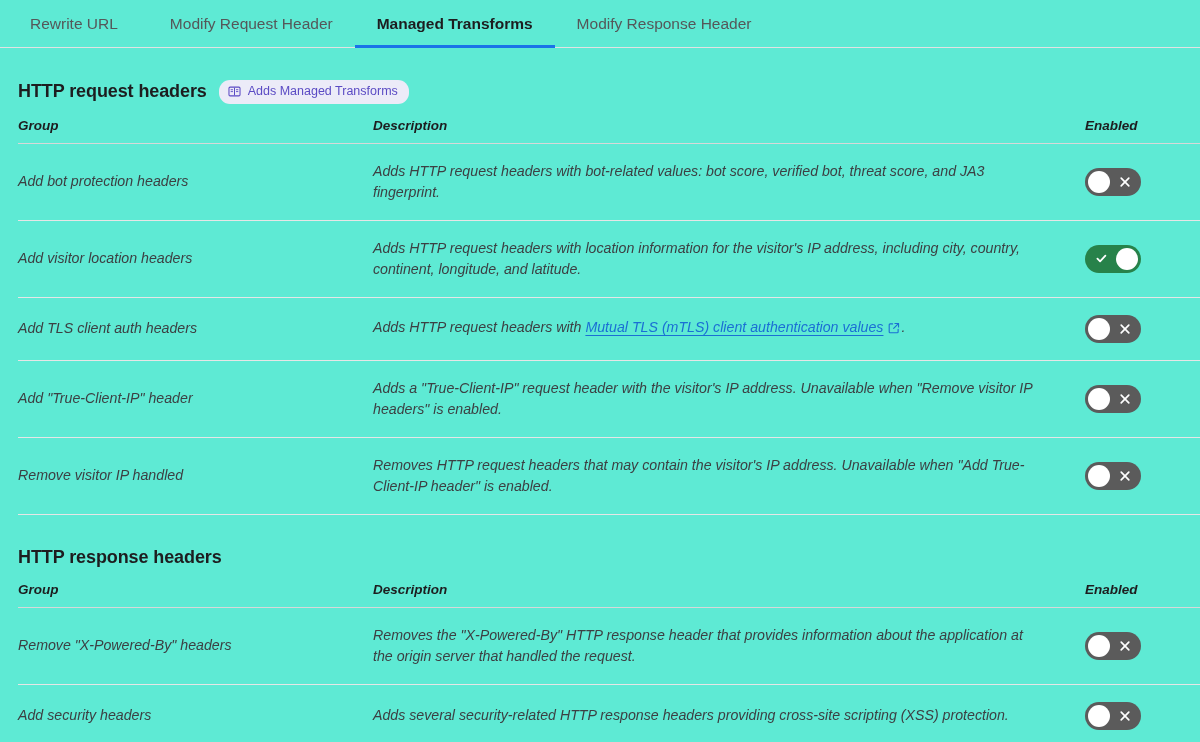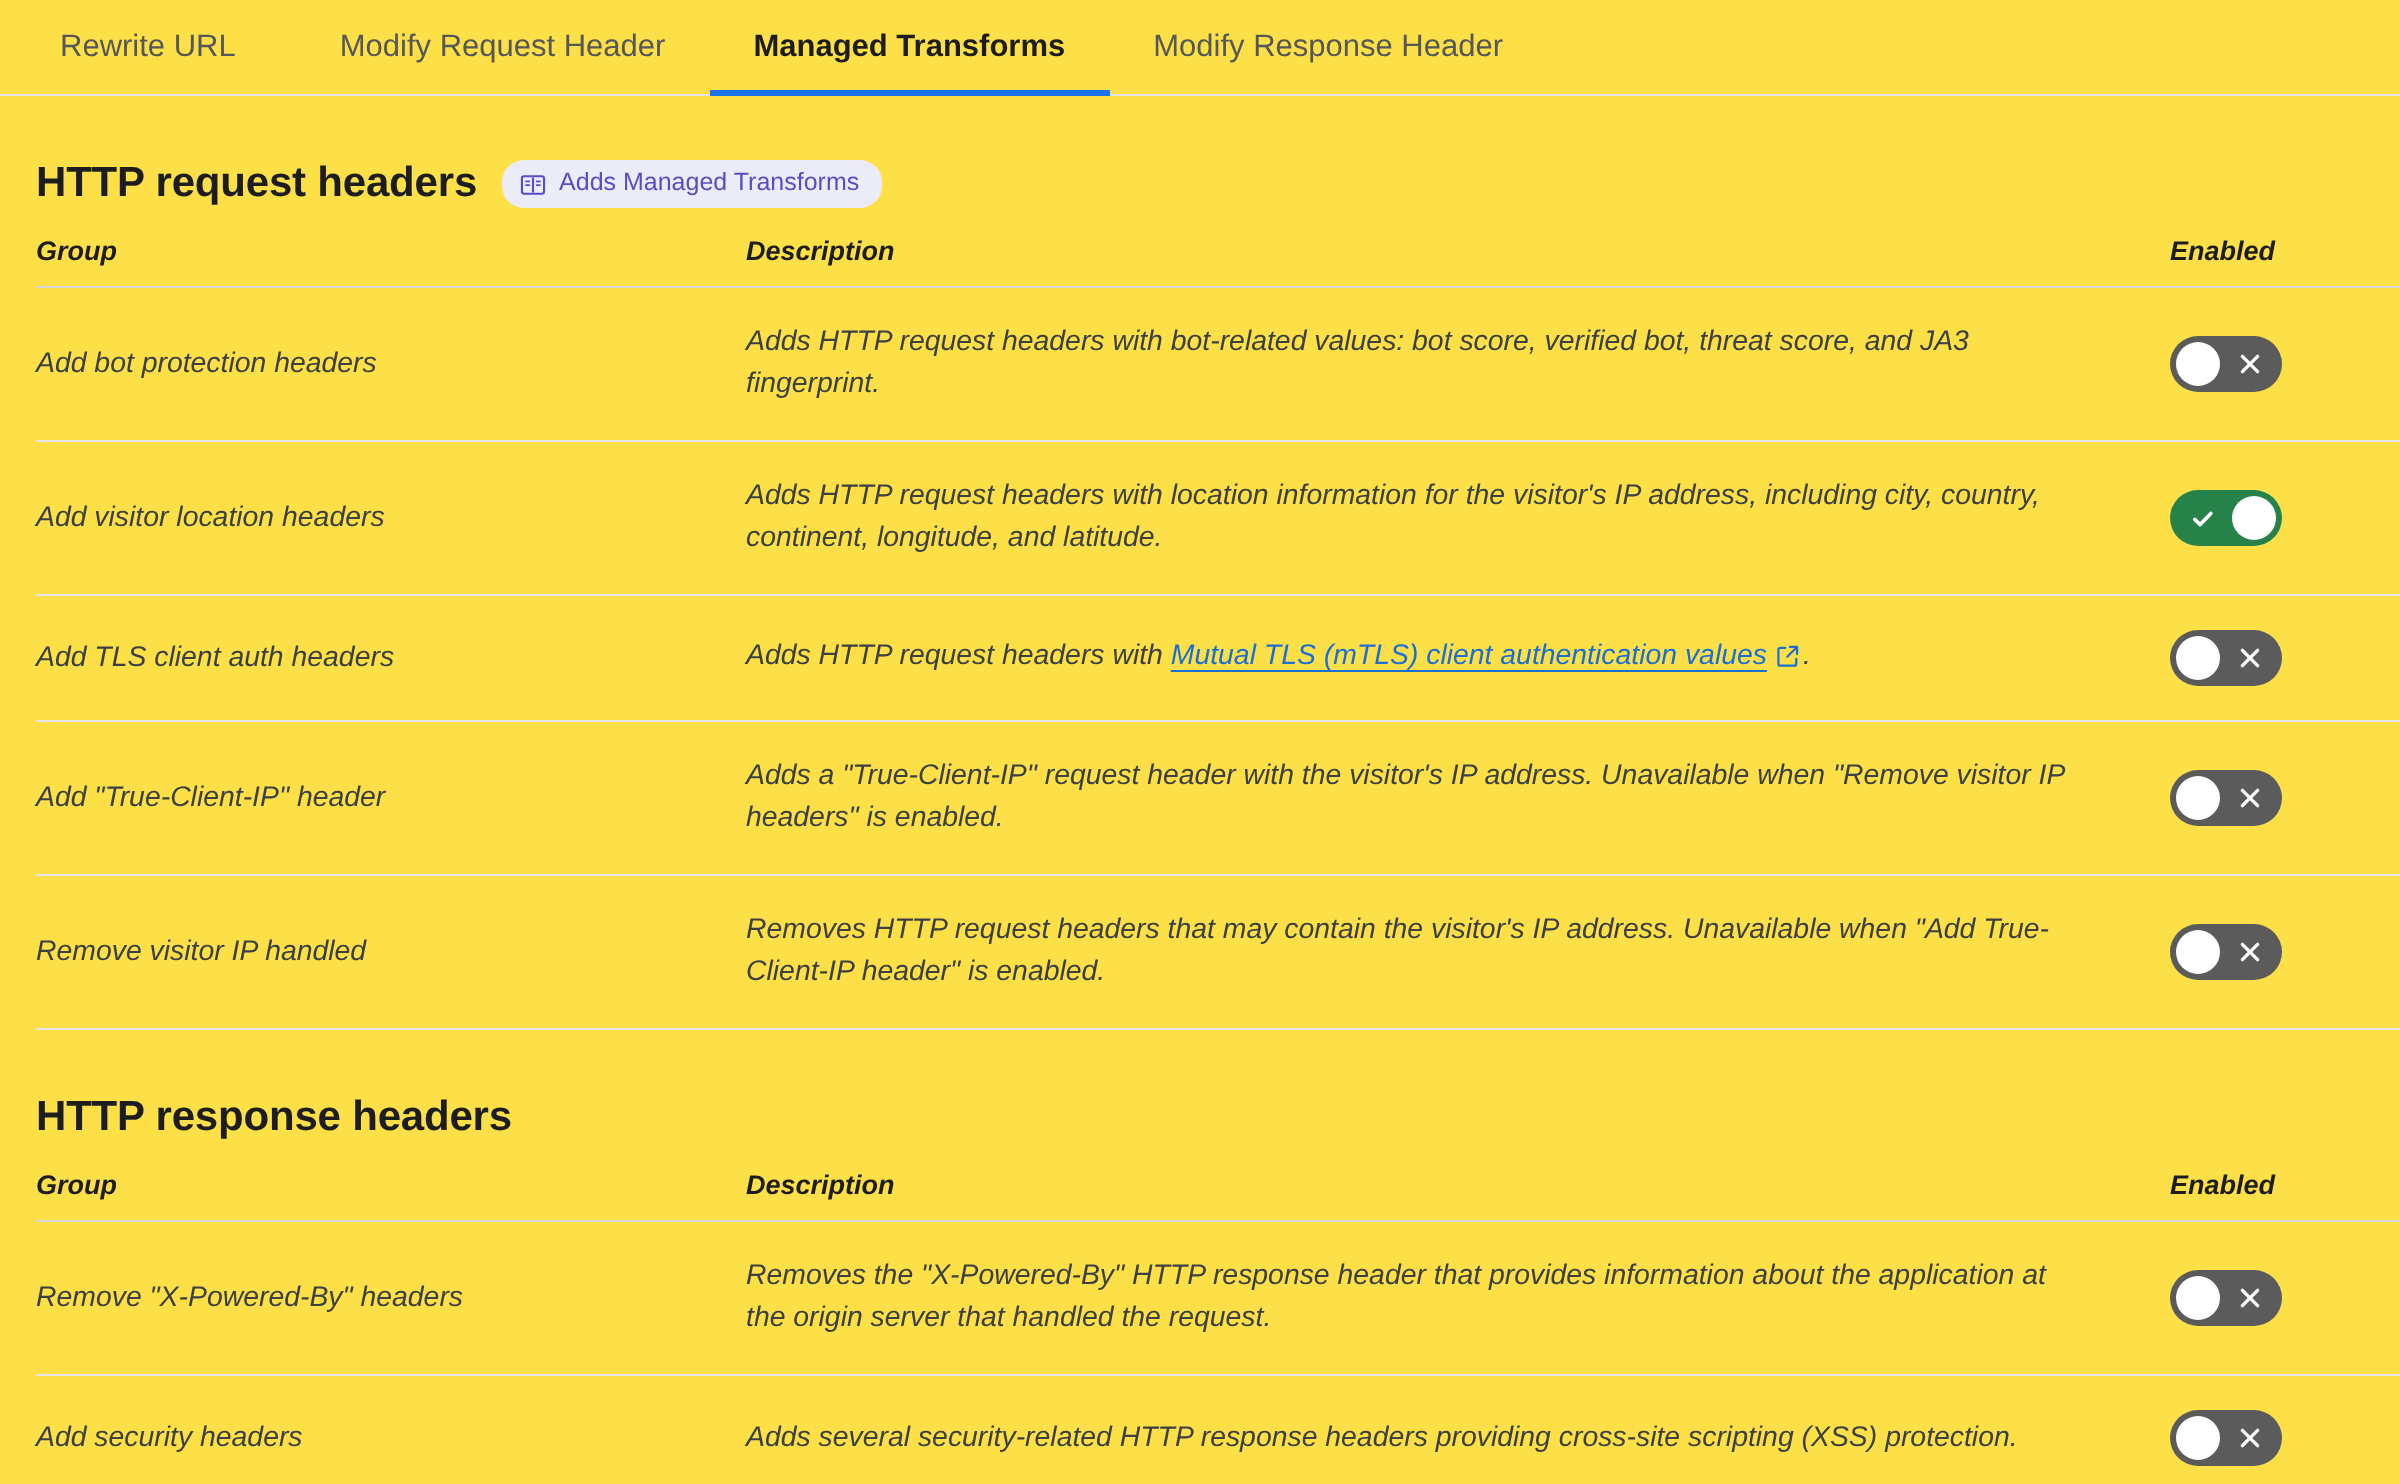--- a/index.html
+++ b/index.html
@@ -4,21 +4,21 @@
 <style>
   * { box-sizing: border-box; }
   html, body {
     margin: 0; padding: 0;
     width: 1200px; height: 742px;
     background: #ffffff;
     font-family: "Liberation Sans", sans-serif;
     color: #313131;
     overflow: hidden;
   }
-  .page { width: 1200px; height: 742px; position: relative; background:#fde047; }
+  .page { width: 1200px; height: 742px; position: relative; background:#5eead4; }
 
   
   .tabbar {
     height: 48px;
     border-bottom: 1px solid #e2e2e2;
     display: flex;
     align-items: flex-start;
     padding-left: 30px;
   }
   .tab {
@@ -45,21 +45,21 @@
   
   .section { padding: 0 18px; }
   .section-head {
     display: flex;
     align-items: center;
     gap: 12px;
     margin-top: 32px;
     margin-bottom: 14px;
   }
   .section-title {
-    font-size: 21px;
+    font-size: 18px;
     font-weight: 700;
     letter-spacing: -0.1px;
     color: #1d1d1f;
   }
   .badge {
     display: inline-flex;
     align-items: center;
     gap: 7px;
     background: #ecebf8;
     color: #5b4bc4;

